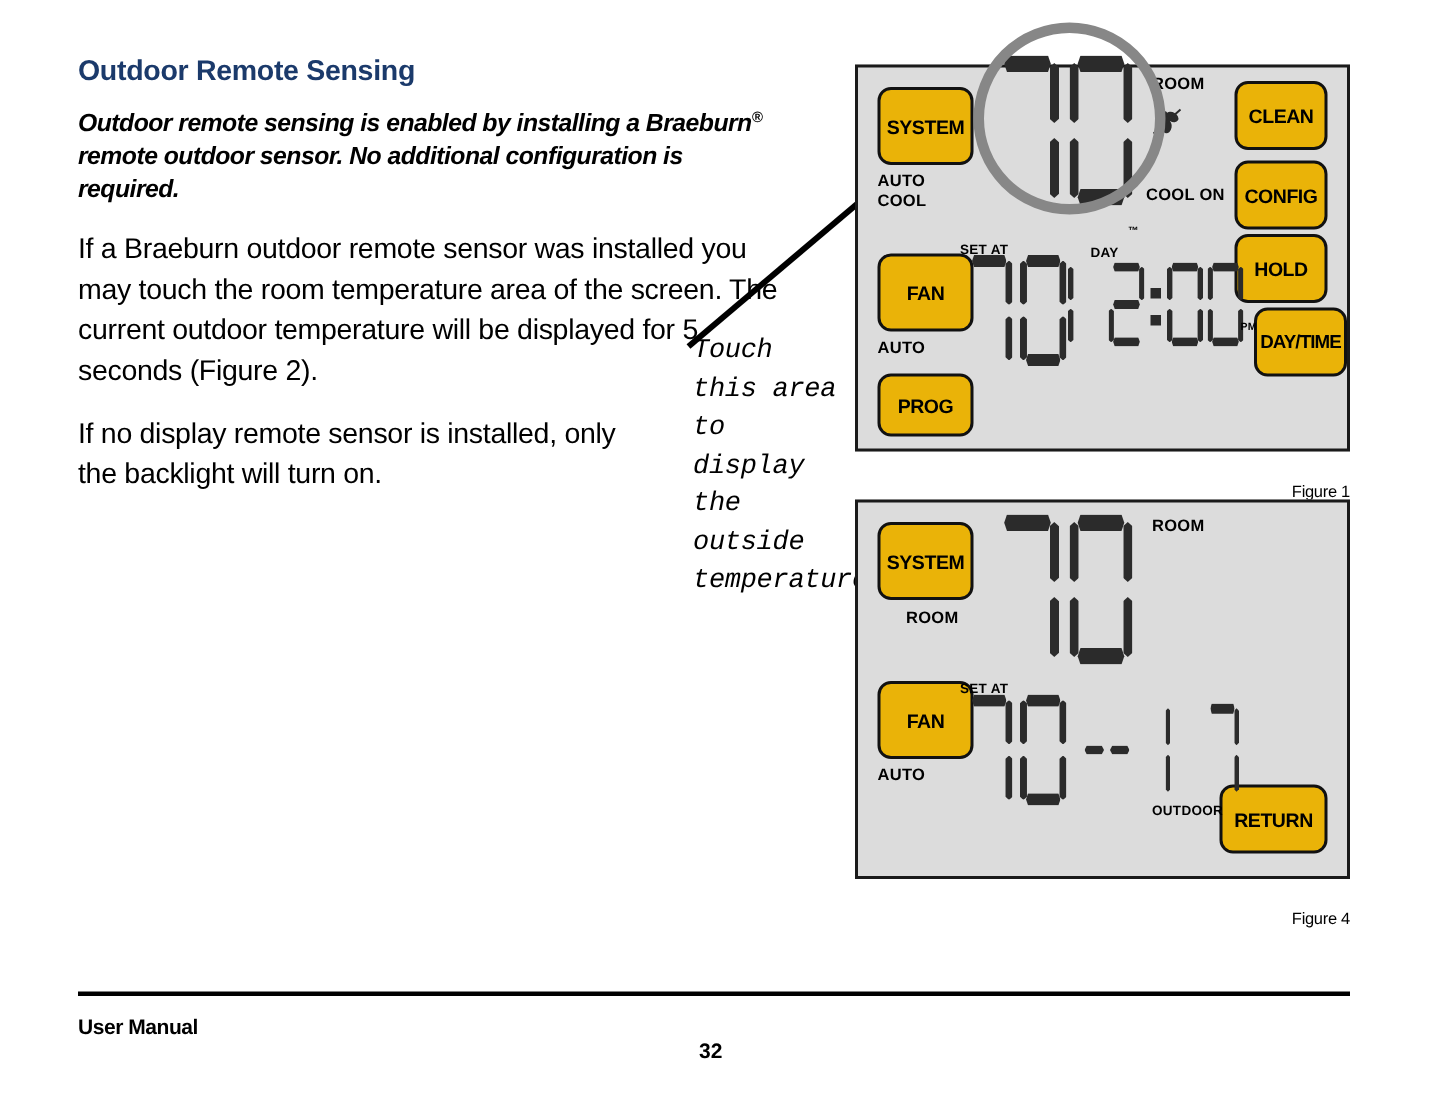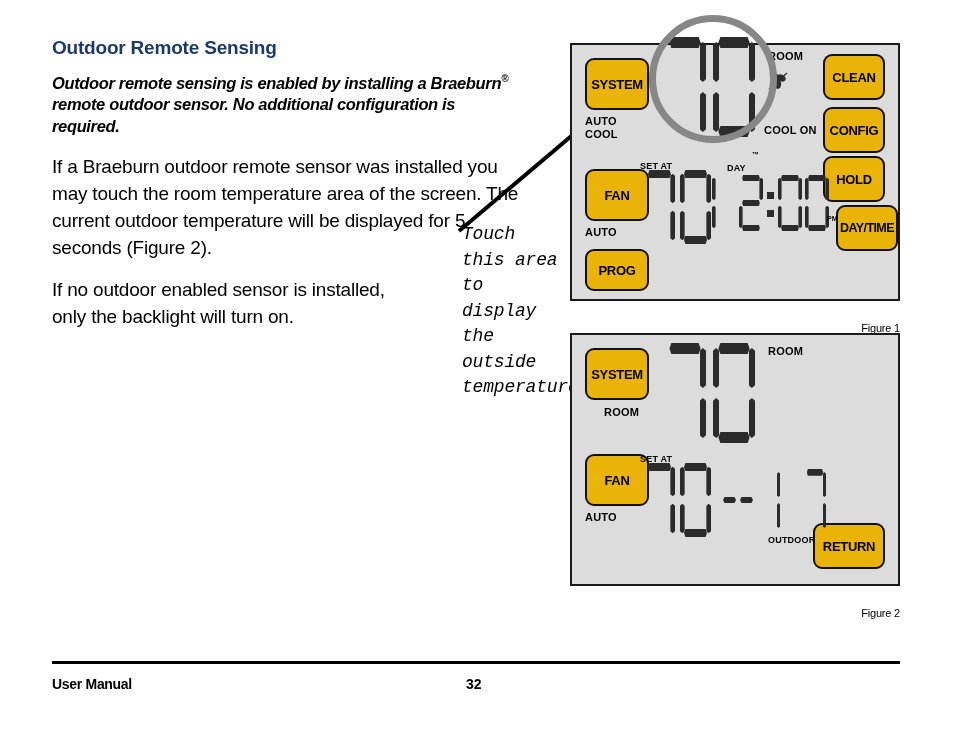--- a/index.html
+++ b/index.html
@@ -219,38 +219,38 @@
     position: absolute;
     left: 52px;
     top: 676px;
     font-size: 14px;
     font-weight: bold;
     letter-spacing: -0.3px;
   }
   #footer-page {
     position: absolute;
     left: 466px;
-    top: 676px;
+    top: 692px;
     font-size: 14px;
     font-weight: bold;
   }
 </style>
 </head>
 <body>
 
 <div id="text-column">
   <h1 id="page-heading">Outdoor Remote Sensing</h1>
 
   <p id="intro-paragraph">
     <span>Outdoor remote sensing is enabled by installing a Braeburn</span><span class="reg">®</span>
     <span>remote outdoor sensor. No additional configuration is required.</span>
   </p>
 
   <p class="body-paragraph" id="paragraph-one">If a Braeburn outdoor remote sensor was installed you may touch the room temperature area of the screen. The current outdoor temperature will be displayed for 5 seconds (Figure 2).</p>
-  <p class="body-paragraph" id="paragraph-two">If no outdoor enabled sensor is installed, only the backlight will turn on.</p>
+  <p class="body-paragraph" id="paragraph-two">If no display remote sensor is installed, only the backlight will turn on.</p>
 </div>
 
 <svg id="callout-arrow" viewBox="0 0 160 135">
   <line x1="4" y1="131" x2="140" y2="16" stroke="#000" stroke-width="4"></line>
   <polygon points="152,6 128,14 140,28" fill="#000"></polygon>
 </svg>
 <div id="callout">Touch this area to display the outside temperature.</div>
 
 <div class="figure-wrap" id="figure-one-wrap">
   <div class="thermostat" id="figure-one-panel">
@@ -415,18 +415,18 @@
       </span>
       <span class="seg-digit" style="width:22px;height:62px;">
         <i class="h a"></i>
           <i class="v b"></i>
           <i class="v c"></i>
       </span>
     </div>
     <div class="lcd-label tiny" style="left:196px; top:200px;">OUTDOOR</div>
 
   </div>
-  <div class="figure-caption">Figure 2</div>
+  <div class="figure-caption">Figure 4</div>
 </div>
 
 <div id="footer-rule"></div>
 <div id="footer-left">User Manual</div>
 <div id="footer-page">32</div>
 
 </body></html>

